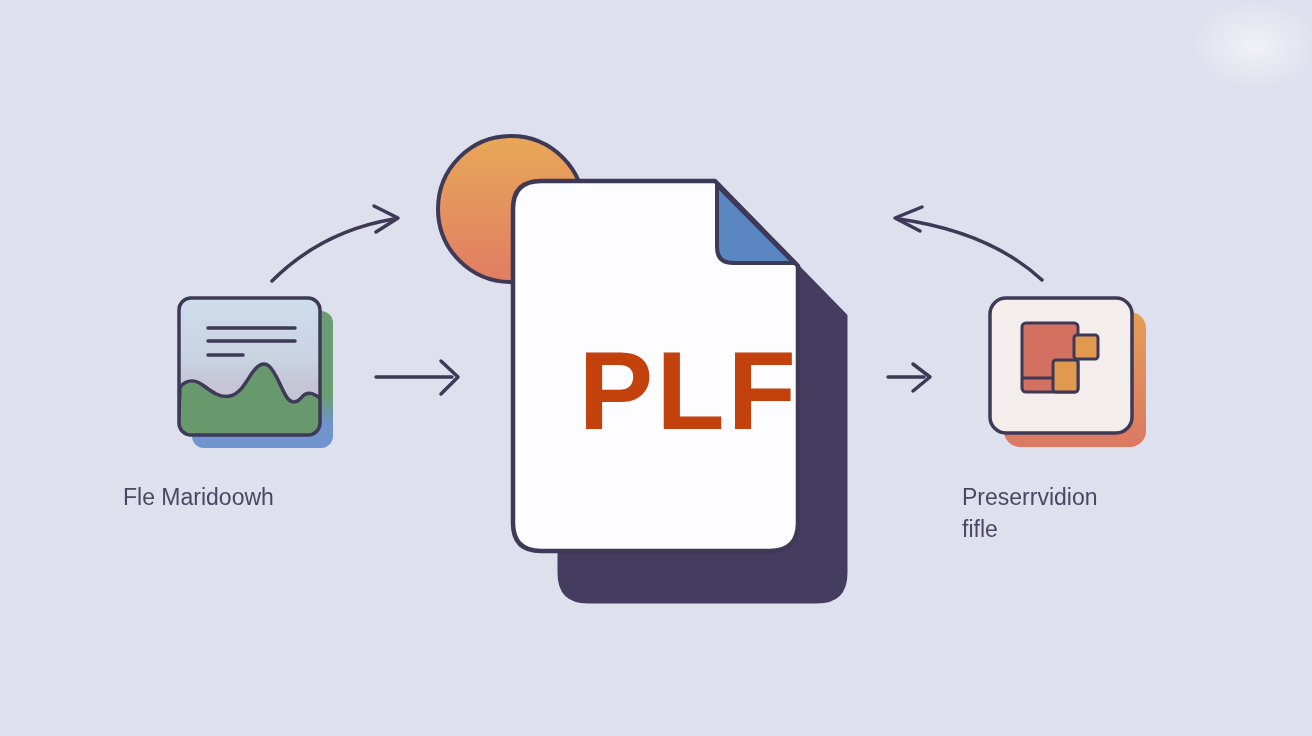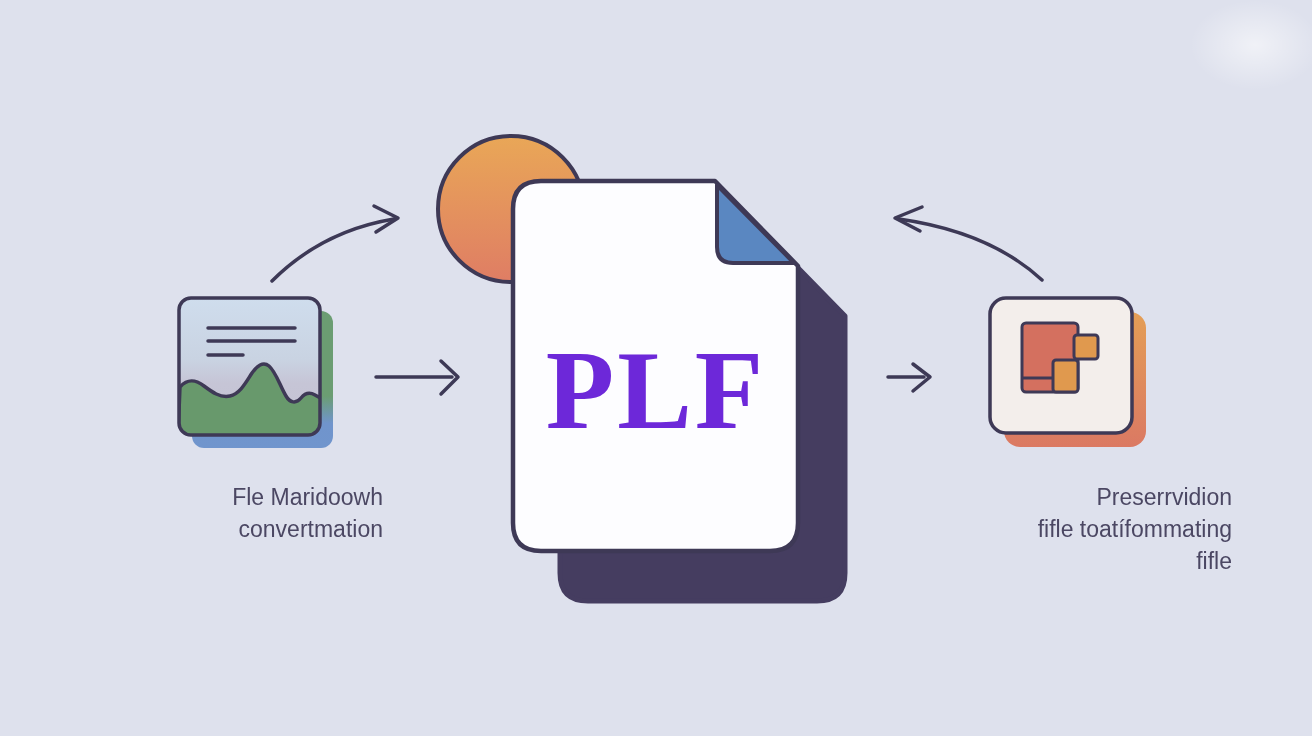--- a/index.html
+++ b/index.html
@@ -11,28 +11,28 @@
     font-family:"Liberation Sans", sans-serif;
   }
   .scene-svg{position:absolute;left:0;top:0;}
   .smudge{
     position:absolute;left:1190px;top:0px;width:130px;height:90px;
     background:radial-gradient(closest-side, rgba(255,255,255,.55), rgba(255,255,255,0));
     pointer-events:none;
   }
   .plf-label{
     position:absolute;left:513px;top:326px;width:286px;
-    text-align:center;
+    text-align:right;
     font-size:112px;font-weight:800;letter-spacing:3px;
-    color:#6d28d9;
-    font-family:Liberation Serif, serif;
+    color:#c2410c;
+    font-family:Liberation Sans, sans-serif;
   }
   .caption{
     position:absolute;top:481px;
-    text-align:right;
+    text-align:left;
     font-size:23px;line-height:32px;
     color:#4b4763;
   }
   .caption-left{left:123px;width:260px;}
   .caption-right{left:962px;width:270px;}
 </style>
 </head>
 <body>
 
 <div class="canvas">
@@ -127,22 +127,20 @@
         <rect x="1074" y="335" width="24" height="24" rx="3" fill="#e0994e"></rect>
         <rect x="1053" y="360" width="25" height="32" rx="3" fill="#e0994e"></rect>
       </g>
     </g>
   </svg>
 
   <div class="plf-label">PLF</div>
 
   <div class="caption caption-left">
     <div>Fle Maridoowh</div>
-    <div>convertmation</div>
   </div>
 
   <div class="caption caption-right">
     <div>Preserrvidion</div>
-    <div>fifle toatífommating</div>
     <div>fifle</div>
   </div>
 
 </div>
 
 </body></html>

